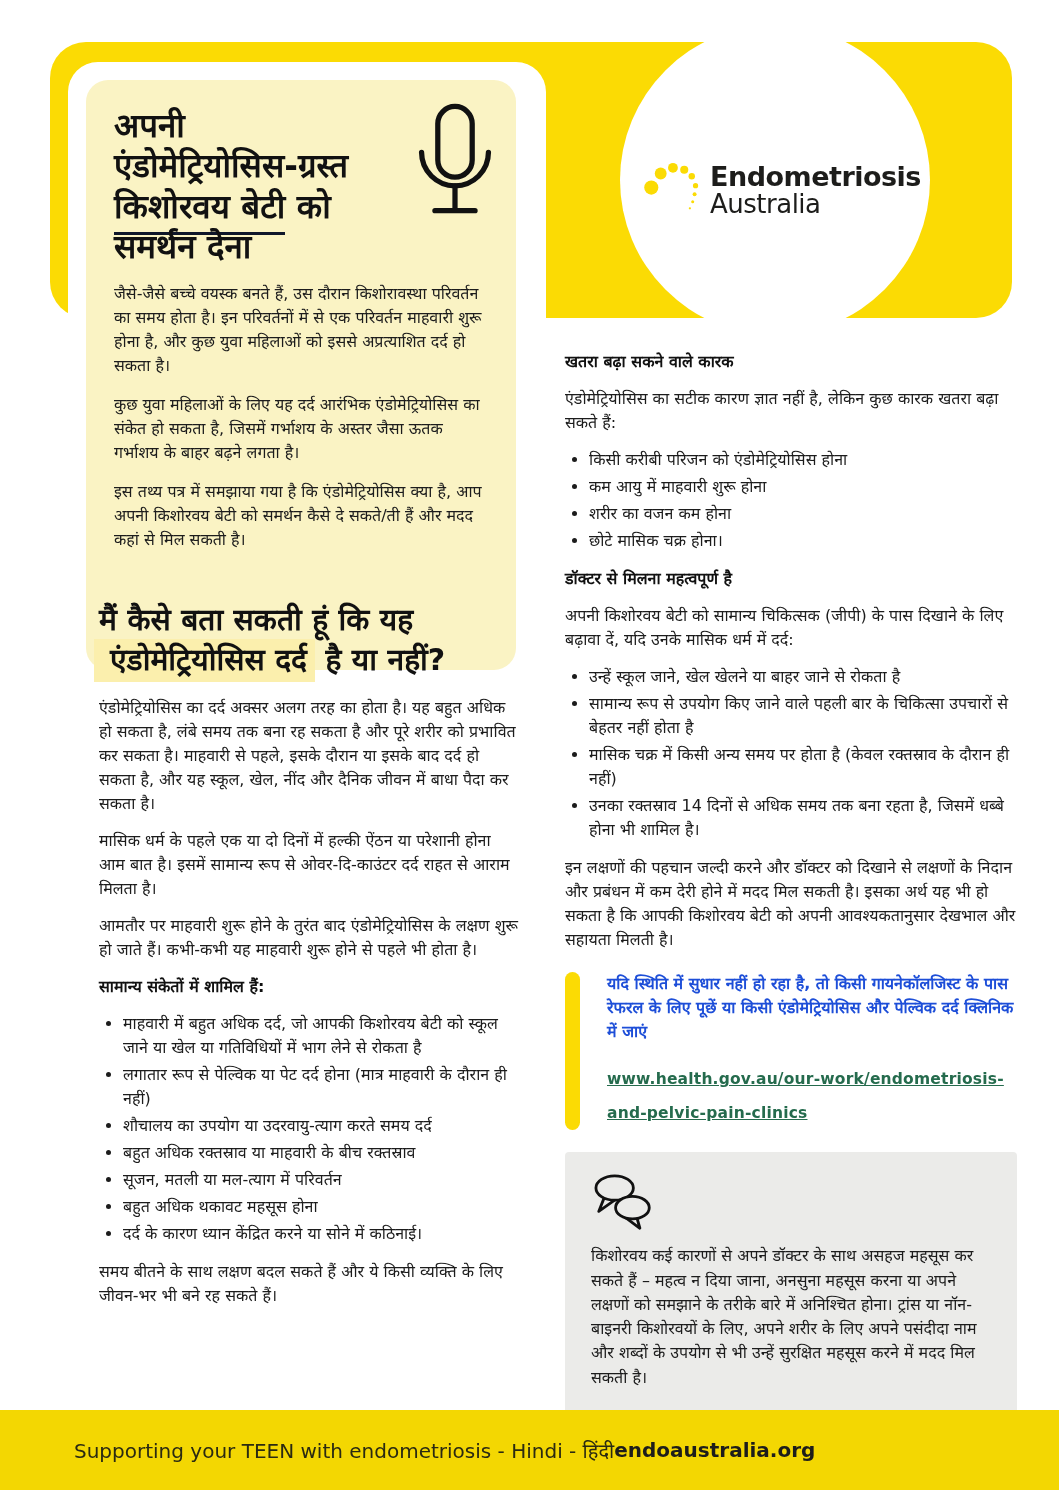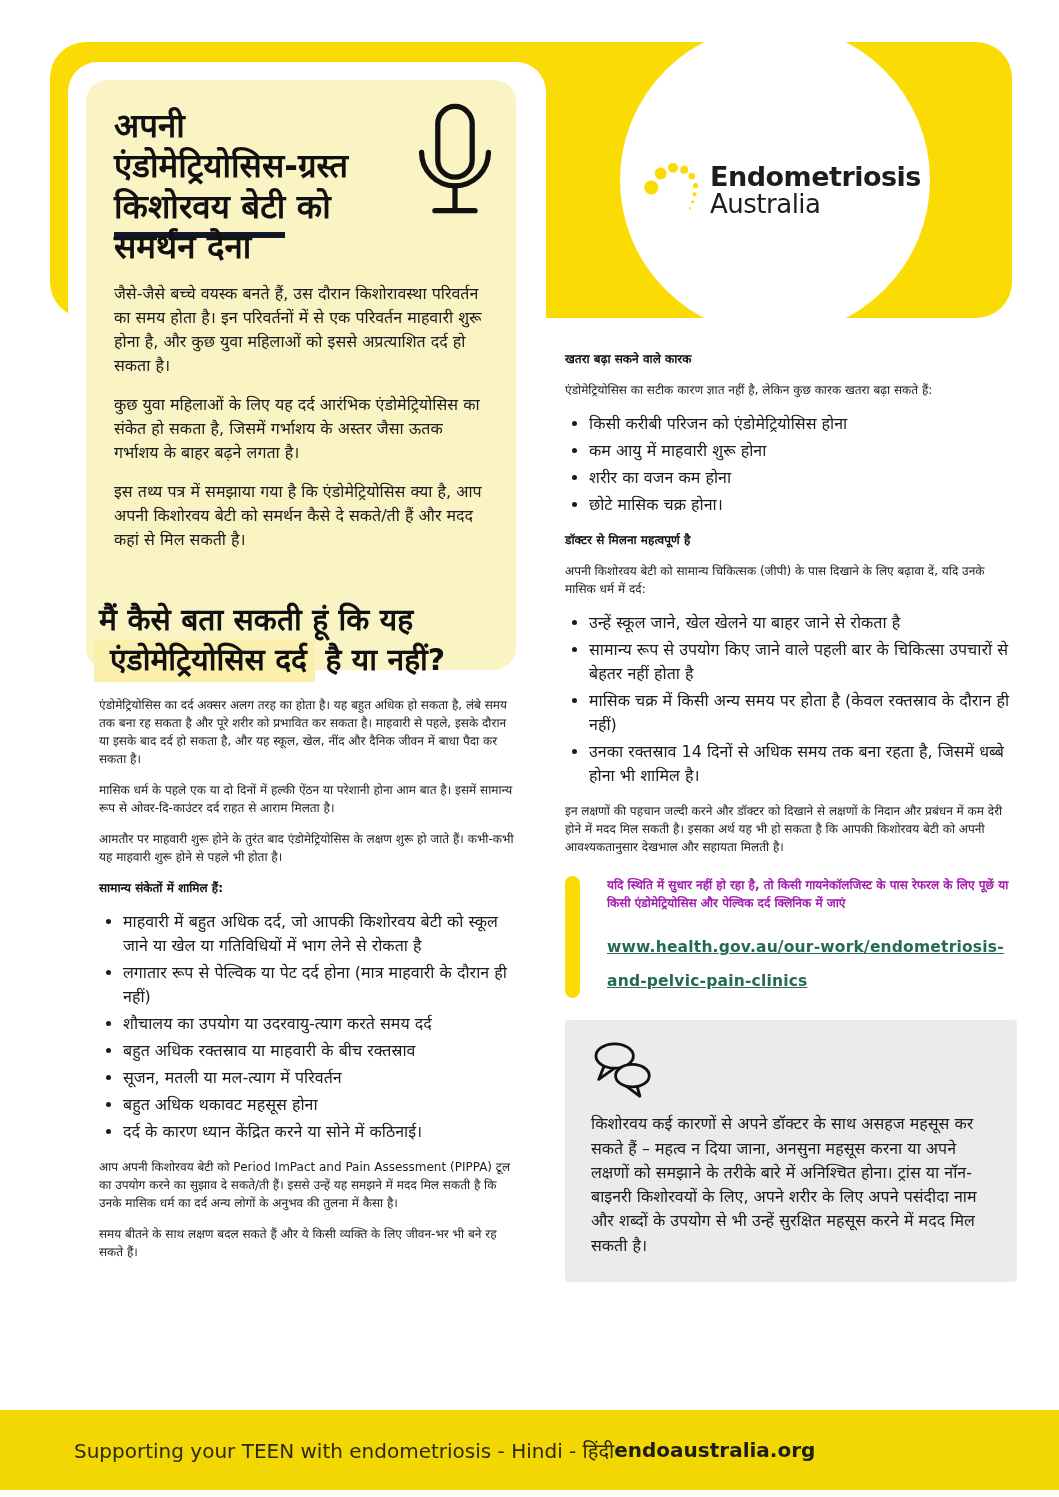--- a/index.html
+++ b/index.html
@@ -29,41 +29,41 @@
   .intro-card{
     position:absolute;left:86px;top:80px;width:430px;height:590px;
     background:#FAF3C4;border-radius:22px;box-sizing:border-box;
     padding:26px 26px 0 28px;
   }
   .intro-title{
     margin:0;font-size:33px;line-height:1.22;font-weight:bold;color:#111;
     width:320px;
   }
   .intro-title .tline{display:block;}
-  .u-line{border-bottom:6px solid #0f172a;padding-bottom:6px;}
+  .u-line{border-bottom:3px solid #0f172a;padding-bottom:6px;}
   .mic-icon{position:absolute;right:18px;top:22px;width:86px;height:116px;}
   .intro-card p{margin:15px 0 0 0;font-size:16px;line-height:1.5;}
   
   .col{position:absolute;box-sizing:border-box;}
   #left-col{left:99px;top:556px;width:421px;margin-top:44px;}
   #right-col{left:565px;top:350px;width:452px;}
   .h2{
     margin:0 0 16px 0;font-size:30px;line-height:1.34;font-weight:bold;color:#111;
   }
   .h2 .hline{display:block;}
   .hl{background:#FBEFAD;padding:3px 8px 5px 16px;margin-left:-5px;}
   .h3{margin:6px 0 12px 0;font-size:17px;font-weight:bold;color:#111;}
-  .col p{margin:0 0 13px 0;font-size:12px;line-height:1.5;}
+  .col p{margin:0 0 13px 0;font-size:16px;line-height:1.5;}
   .col ul{margin:0 0 14px 0;padding-left:24px;}
   .col li{font-size:16px;line-height:1.5;margin-bottom:3px;}
   
   .callout{display:flex;gap:27px;margin:20px 0 22px 0;}
   .callout-bar{flex:0 0 15px;width:15px;border-radius:9px;background:#FBDB04;}
   .callout-body{flex:1;}
-  .callout-text{margin:0 0 18px 0 !important;font-weight:bold;font-size:16.5px;line-height:1.48;color:#a21caf;}
+  .callout-text{margin:0 0 18px 0 !important;font-weight:bold;font-size:16.5px;line-height:1.48;color:#1d4ed8;}
   .callout-link{
     display:block;font-weight:bold;font-size:15.5px;color:#256B4D;
     text-decoration:underline;letter-spacing:0.2px;line-height:2.2;
   }
   
   .info-box{
     background:#EBEBE9;border-radius:4px;box-sizing:border-box;
     padding:22px 26px 24px 26px;
   }
   .bubbles-icon{width:66px;height:58px;display:block;margin-bottom:12px;}
@@ -138,21 +138,20 @@
     <p class="h3">सामान्य संकेतों में शामिल हैं:</p>
     <ul>
       <li>माहवारी में बहुत अधिक दर्द, जो आपकी किशोरवय बेटी को स्कूल जाने या खेल या गतिविधियों में भाग लेने से रोकता है</li>
       <li>लगातार रूप से पेल्विक या पेट दर्द होना (मात्र माहवारी के दौरान ही नहीं)</li>
       <li>शौचालय का उपयोग या उदरवायु-त्याग करते समय दर्द</li>
       <li>बहुत अधिक रक्तस्राव या माहवारी के बीच रक्तस्राव</li>
       <li>सूजन, मतली या मल-त्याग में परिवर्तन</li>
       <li>बहुत अधिक थकावट महसूस होना</li>
       <li>दर्द के कारण ध्यान केंद्रित करने या सोने में कठिनाई।</li>
     </ul>
-    <p>आप अपनी किशोरवय बेटी को Period ImPact and Pain Assessment (PIPPA) टूल का उपयोग करने का सुझाव दे सकते/ती हैं। इससे उन्हें यह समझने में मदद मिल सकती है कि उनके मासिक धर्म का दर्द अन्य लोगों के अनुभव की तुलना में कैसा है।</p>
     <p>समय बीतने के साथ लक्षण बदल सकते हैं और ये किसी व्यक्ति के लिए जीवन-भर भी बने रह सकते हैं।</p>
   </div>
 
   <div class="col" id="right-col">
     <p class="h3">खतरा बढ़ा सकने वाले कारक</p>
     <p>एंडोमेट्रियोसिस का सटीक कारण ज्ञात नहीं है, लेकिन कुछ कारक खतरा बढ़ा सकते हैं:</p>
     <ul>
       <li>किसी करीबी परिजन को एंडोमेट्रियोसिस होना</li>
       <li>कम आयु में माहवारी शुरू होना</li>
       <li>शरीर का वजन कम होना</li>

